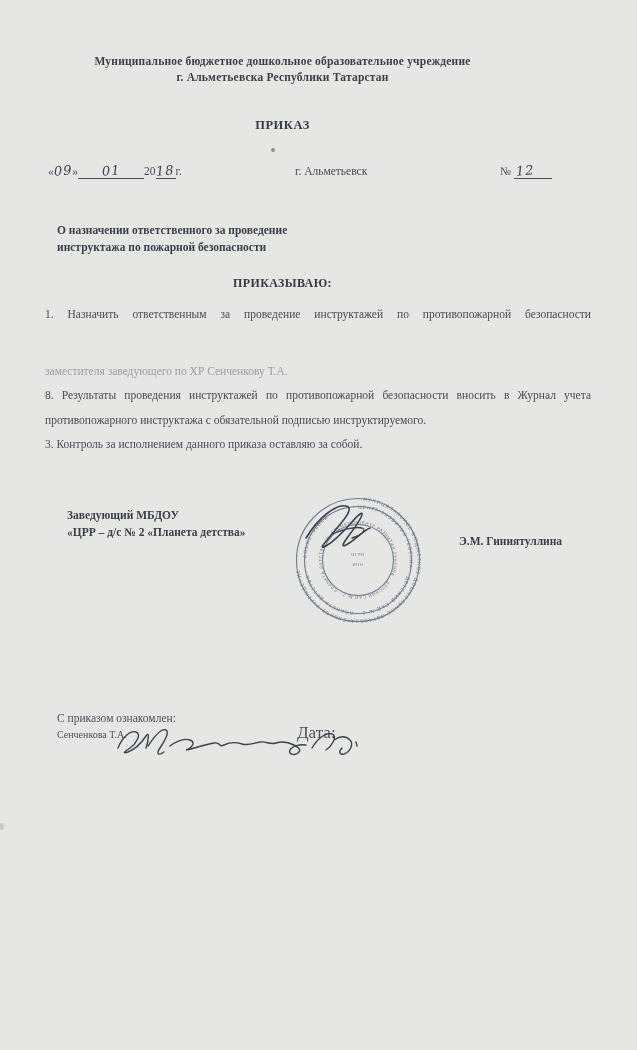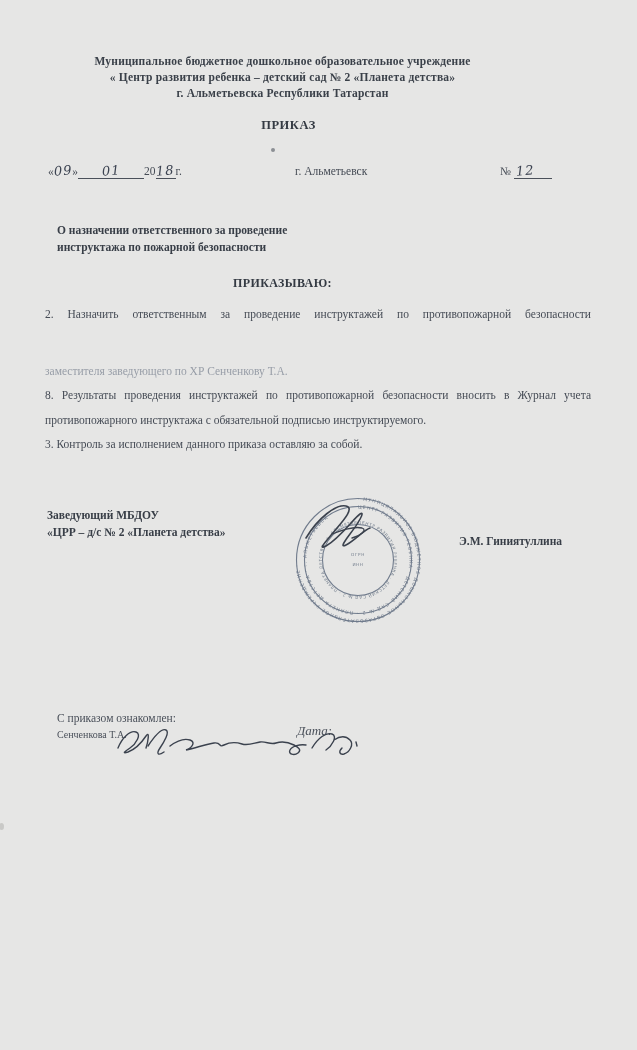--- a/index.html
+++ b/index.html
@@ -9,21 +9,21 @@
     font-family:"Liberation Serif","DejaVu Serif",serif;
     color:#3d434c;
     position:relative;
     overflow:hidden;
   }
   .page{position:absolute;inset:0;background:#e6e6e5;}
   .abs{position:absolute;}
   .center{text-align:center;width:565px;left:0;}
   .bold{font-weight:bold;}
   .org-header{top:53px;font-size:11.5px;line-height:16px;letter-spacing:.2px;color:#3a4049;}
-  .doc-type{top:118px;font-size:12.5px;letter-spacing:.5px;color:#343a43;padding-left:6px;}
+  .doc-type{top:118px;font-size:12.5px;letter-spacing:.5px;color:#343a43;}
   .speck{width:4px;height:4px;border-radius:50%;background:#8c8f94;}
   .speck-a{left:271px;top:148px;}
   .speck-b{left:-1px;top:823px;width:5px;height:7px;background:#c9c9c7;}
 
   .date-row{top:163px;left:0;width:637px;font-size:11.5px;color:#454b55;}
   .date-left{position:absolute;left:48px;top:0;white-space:nowrap;}
   .date-city{position:absolute;left:295px;top:2px;}
   .date-num{position:absolute;left:500px;top:0;white-space:nowrap;}
   .hw{
     font-family:"DejaVu Serif","Liberation Serif",serif;
@@ -36,41 +36,40 @@
   .blank-num{min-width:36px;text-align:left;padding-left:2px;}
   .tilt{display:inline-block;transform:rotate(-4deg);}
 
   .subject{top:222px;left:57px;font-size:11.5px;line-height:17px;color:#383e47;}
   .order-word{top:276px;font-size:12px;letter-spacing:.4px;color:#343a43;}
 
   .items{top:302px;left:45px;width:546px;font-size:11.5px;line-height:24.5px;color:#454b55;}
   .jline{text-align:justify;text-align-last:justify;}
   .faded{color:#979da7;margin-top:32px;}
 
-  .sig-block{top:507px;left:47px;font-size:11.5px;line-height:17px;color:#383e47;}
+  .sig-block{top:507px;left:67px;font-size:11.5px;line-height:17px;color:#383e47;}
   .sig-name{top:535px;left:435px;font-size:11.5px;color:#383e47;margin-left:24px;}
 
   .ack-label{top:712px;left:57px;font-size:11.5px;color:#4a505a;}
-  .ack-date{top:723px;left:297px;font-size:13px;color:#4a505a;font-style:italic;}
+  .ack-date{top:723px;left:297px;font-size:17px;color:#4a505a;}
   .ack-name{top:729px;left:57px;font-size:10px;color:#4a505a;}
 
   .stamp-svg{left:283px;top:490px;}
   .stamp-ring{fill:none;stroke:#717c8d;stroke-width:1.1;}
   .stamp-text{fill:#6d7889;font-size:4.6px;letter-spacing:1.1px;font-family:"DejaVu Sans",sans-serif;}
   .stamp-inner-text{fill:#76808f;font-size:4.2px;letter-spacing:.6px;font-family:"DejaVu Sans",sans-serif;}
   .pen{fill:none;stroke:#3b424e;stroke-linecap:round;}
 </style>
 </head>
 <body>
 
 <div class="page">
 
   <div class="abs center bold org-header">
     <div>Муниципальное бюджетное дошкольное образовательное учреждение</div>
-    <div>« Центр развития ребенка – детский сад № 2 «Планета детства»</div>
     <div>г. Альметьевска Республики Татарстан</div>
   </div>
 
   <div class="abs center bold doc-type">ПРИКАЗ</div>
 
   <div class="abs speck speck-a"></div>
   <div class="abs speck speck-b"></div>
 
   <div class="abs date-row">
     <div class="date-left">
@@ -83,21 +82,21 @@
   </div>
 
   <div class="abs center bold order-word">ПРИКАЗЫВАЮ:</div>
 
   <div class="abs bold subject">
     <div>О назначении ответственного за проведение</div>
     <div>инструктажа по пожарной безопасности</div>
   </div>
 
   <div class="abs items">
-    <div class="jline">2. Назначить ответственным за проведение инструктажей по противопожарной безопасности</div>
+    <div class="jline">1. Назначить ответственным за проведение инструктажей по противопожарной безопасности</div>
     <div class="faded">заместителя заведующего по ХР Сенченкову Т.А.</div>
     <div class="jline">8. Результаты проведения инструктажей по противопожарной безопасности вносить в Журнал учета</div>
     <div>противопожарного инструктажа с обязательной подписью инструктируемого.</div>
     <div>3. Контроль за исполнением данного приказа оставляю за собой.</div>
   </div>
 
   <div class="abs bold sig-block">
     <div>Заведующий МБДОУ</div>
     <div>«ЦРР – д/с № 2 «Планета детства»</div>
   </div>

